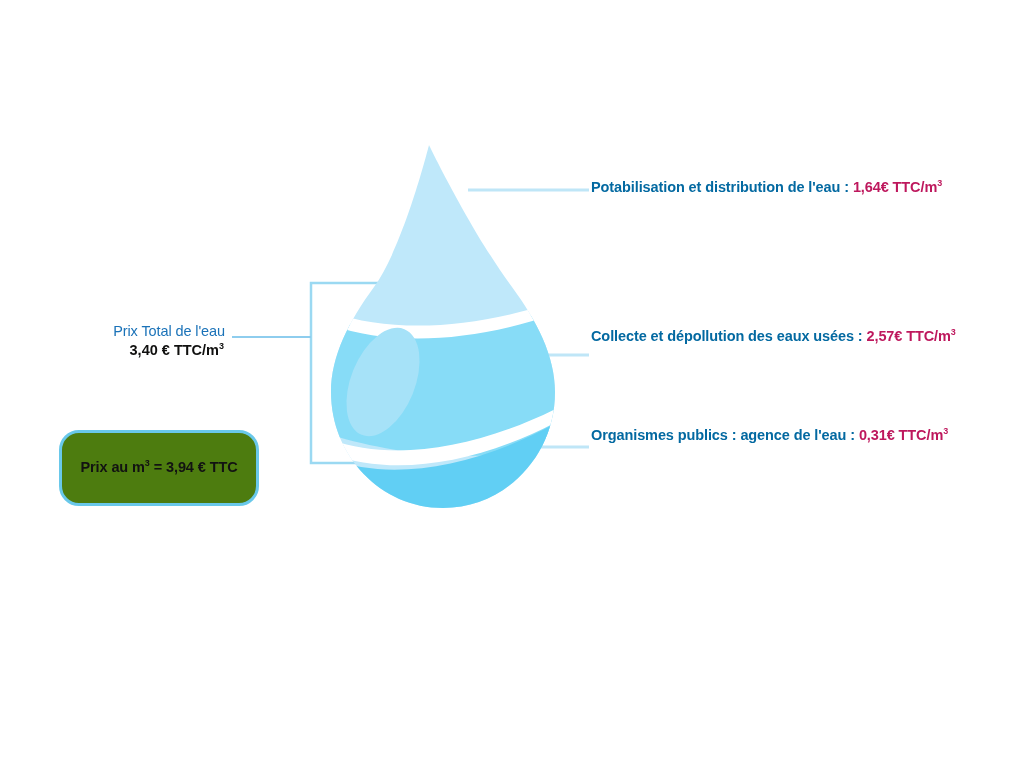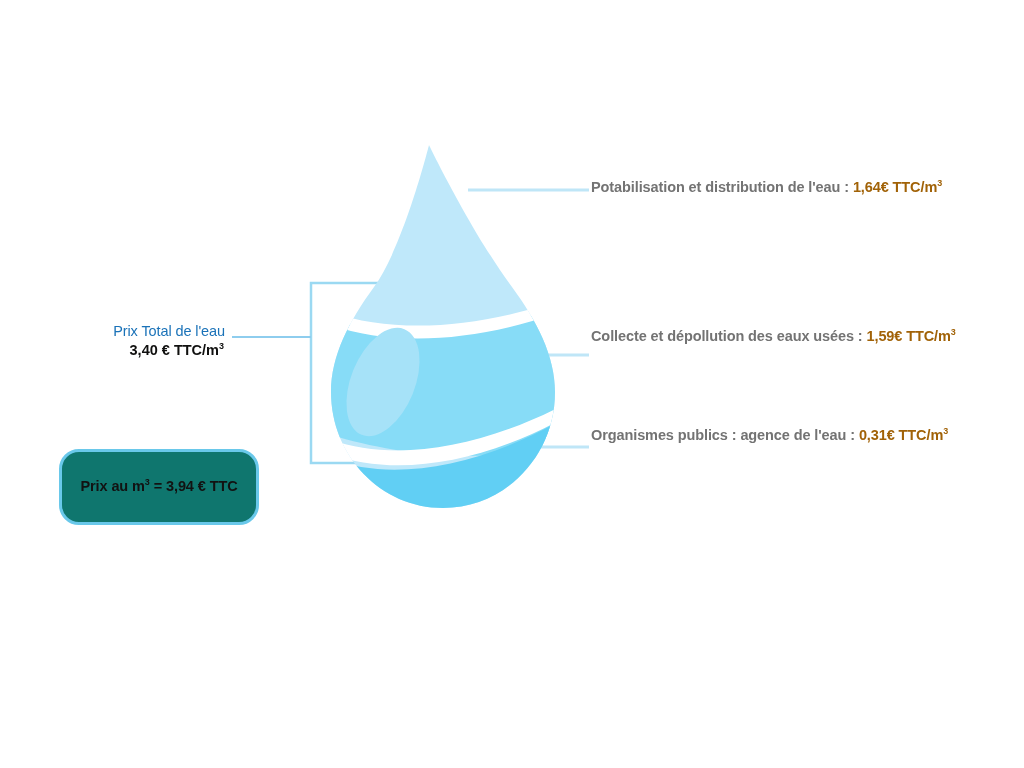--- a/index.html
+++ b/index.html
@@ -33,24 +33,24 @@
   
   .callout {
     position: absolute;
     white-space: nowrap;
     font-size: 14.5px;
     font-weight: bold;
     letter-spacing: -0.1px;
     line-height: 1;
   }
   .callout .lbl {
-    color: #737373;
+    color: #0369a1;
   }
   .callout .val {
-    color: #a16207;
+    color: #be185d;
   }
   .callout sup {
     font-size: 0.62em;
     vertical-align: super;
     line-height: 0;
   }
 
   #callout-1 { left: 591px; top: 180px; }
   #callout-2 { left: 591px; top: 329px; }
   #callout-3 { left: 591px; top: 428px; }
@@ -87,26 +87,25 @@
   
   #summary-box {
     position: absolute;
     left: 59px;
     top: 430px;
     width: 200px;
     height: 76px;
     box-sizing: border-box;
     border: 3px solid #69c8ea;
     border-radius: 20px;
-    background: #0f766e;
+    background: #4d7c0f;
     display: flex;
     flex-direction: column;
     align-items: center;
     justify-content: center;
-    margin-top: 19px;
   }
   #summary-box .line {
     color: #121212;
     font-size: 14.5px;
     font-weight: bold;
     white-space: nowrap;
     line-height: 1.45;
     letter-spacing: -0.1px;
   }
   #summary-box sup {
@@ -156,21 +155,21 @@
 
       <ellipse cx="383" cy="382" rx="32" ry="57" transform="rotate(22 383 382)" fill="#a6e2f8"></ellipse>
     </g>
   </svg>
 
   <div class="callout" id="callout-1">
     <span class="lbl">Potabilisation et distribution de l'eau : </span><span class="val"><span>1,64€ TTC/m</span><sup>3</sup></span>
   </div>
 
   <div class="callout" id="callout-2">
-    <span class="lbl">Collecte et dépollution des eaux usées : </span><span class="val"><span>1,59€ TTC/m</span><sup>3</sup></span>
+    <span class="lbl">Collecte et dépollution des eaux usées : </span><span class="val"><span>2,57€ TTC/m</span><sup>3</sup></span>
   </div>
 
   <div class="callout" id="callout-3">
     <span class="lbl">Organismes publics : agence de l'eau : </span><span class="val"><span>0,31€ TTC/m</span><sup>3</sup></span>
   </div>
 
   <div id="total-block">
     <span class="total-label">Prix Total de l'eau</span>
     <span class="total-value"><span>3,40 € TTC/m</span><sup>3</sup></span>
   </div>

